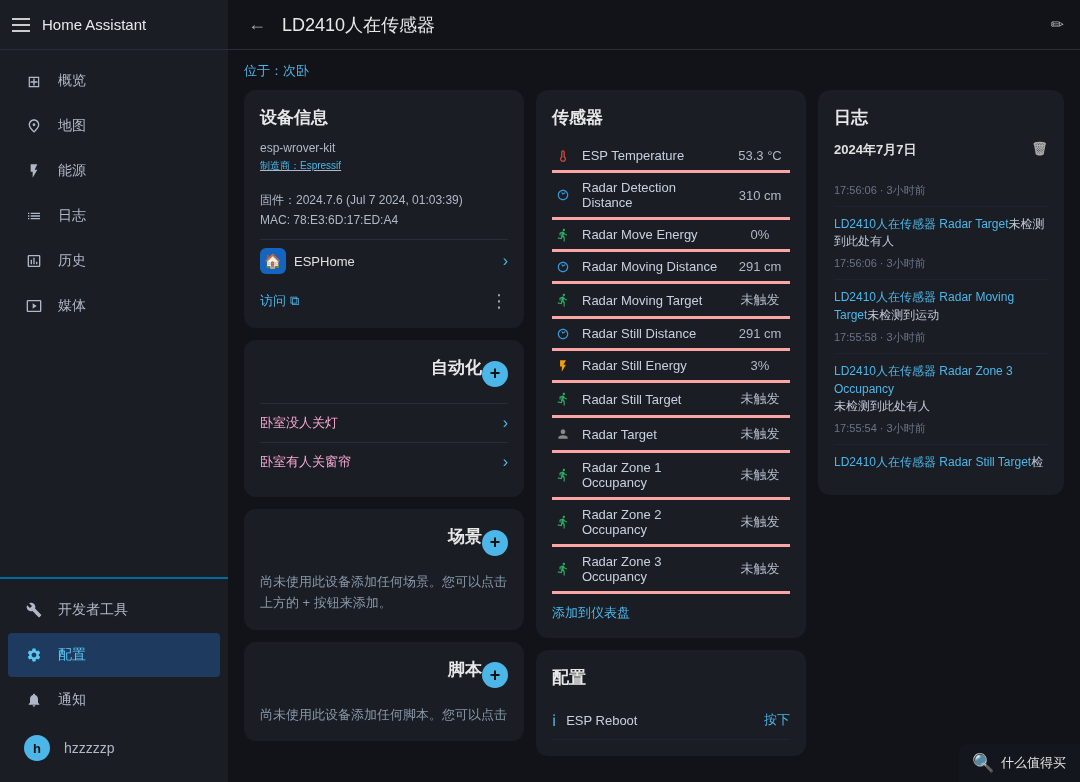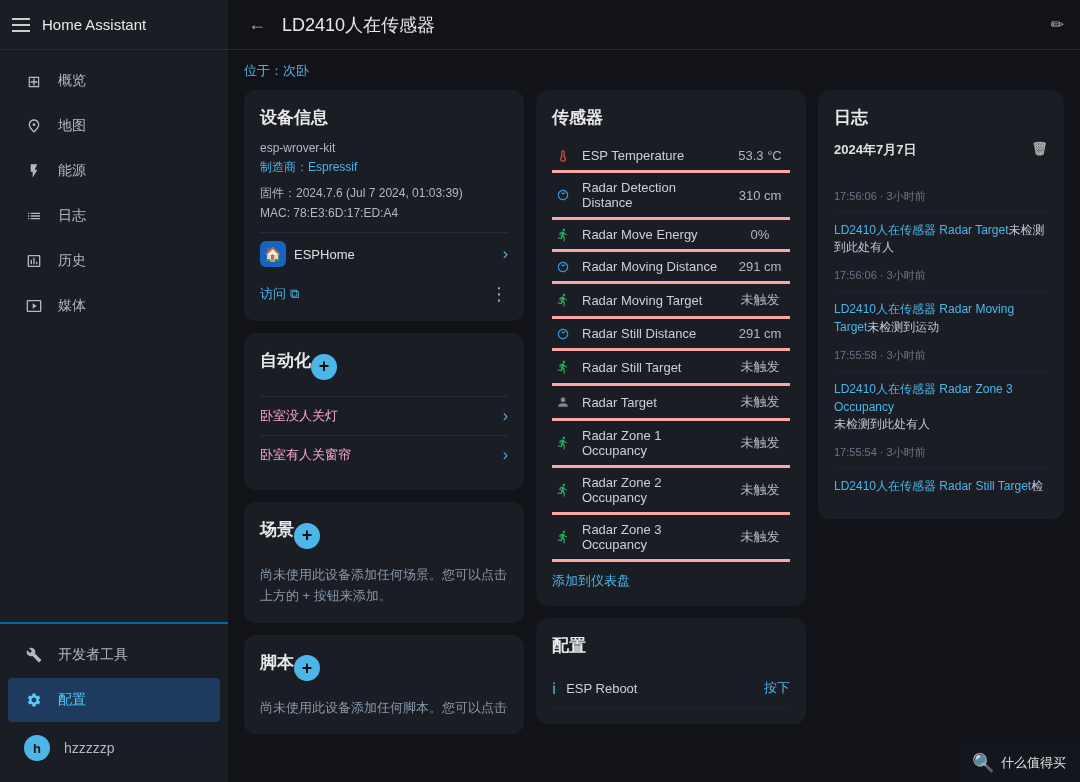--- a/index.html
+++ b/index.html
@@ -179,22 +179,23 @@
     }
 
     
     .device-name {
       color: #b0b8c8;
       font-size: 12px;
       margin-bottom: 4px;
     }
     .manufacturer {
       color: #b0b8c8;
-      font-size: 12px;
-      margin-bottom: 9px;
+      font-size: 10px;
+      margin-bottom: 19px;
+      text-decoration: underline;
     }
     .manufacturer span { color: #4db6e8; }
     .firmware {
       color: #b0b8c8;
       font-size: 12px;
       margin-bottom: 4px;
     }
     .mac {
       color: #b0b8c8;
       font-size: 12px;
@@ -238,21 +239,21 @@
       color: #4db6e8;
       font-size: 13px;
       cursor: pointer;
     }
     .more-icon { color: #aaa; font-size: 18px; cursor: pointer; }
 
     
     .card-header-row {
       display: flex;
       align-items: center;
-      justify-content: flex-start;
+      justify-content: flex-end;
       margin-bottom: 12px;
     }
     .add-btn {
       width: 26px;
       height: 26px;
       background: #4db6e8;
       border-radius: 50%;
       display: flex;
       align-items: center;
       justify-content: center;
@@ -341,21 +342,21 @@
       color: #e0e0e0;
       margin-bottom: 10px;
     }
     .trash-icon { color: #aaa; cursor: pointer; }
     .log-entry {
       padding: 8px 0;
       border-bottom: 1px solid #1e2330;
     }
     .log-link { color: #4db6e8; font-size: 12px; line-height: 1.5; cursor: pointer; }
     .log-msg { font-size: 12px; color: #c0c8d8; line-height: 1.4; }
-    .log-time { font-size: 11px; color: #6a7488; margin-top: 12px; }
+    .log-time { font-size: 11px; color: #6a7488; margin-top: 6px; }
 
     
     .content-wrapper {
       position: relative;
     }
 
     
     ::-webkit-scrollbar { width: 4px; }
     ::-webkit-scrollbar-track { background: transparent; }
     ::-webkit-scrollbar-thumb { background: #3a3d45; border-radius: 2px; }
@@ -448,20 +449,28 @@
     </div>
     <div class="nav-item active">
       <span class="nav-icon">
         <svg width="16" height="16" viewBox="0 0 24 24" fill="currentColor">
             <path d="M19.14 12.94c.04-.3.06-.61.06-.94 0-.32-.02-.64-.07-.94l2.03-1.58c.18-.14.23-.41.12-.61l-1.92-3.32c-.12-.22-.37-.29-.59-.22l-2.39.96c-.5-.38-1.03-.7-1.62-.94l-.36-2.54c-.04-.24-.24-.41-.48-.41h-3.84c-.24 0-.43.17-.47.41l-.36 2.54c-.59.24-1.13.57-1.62.94l-2.39-.96c-.22-.08-.47 0-.59.22L2.74 8.87c-.12.21-.08.47.12.61l2.03 1.58c-.05.3-.09.63-.09.94s.02.64.07.94l-2.03 1.58c-.18.14-.23.41-.12.61l1.92 3.32c.12.22.37.29.59.22l2.39-.96c.5.38 1.03.7 1.62.94l.36 2.54c.05.24.24.41.48.41h3.84c.24 0 .44-.17.47-.41l.36-2.54c.59-.24 1.13-.56 1.62-.94l2.39.96c.22.08.47 0 .59-.22l1.92-3.32c.12-.22.07-.47-.12-.61l-2.01-1.58zM12 15.6c-1.98 0-3.6-1.62-3.6-3.6s1.62-3.6 3.6-3.6 3.6 1.62 3.6 3.6-1.62 3.6-3.6 3.6z"></path>
           </svg>
       </span>
       <span class="nav-label">配置</span>
     </div>
     <div class="nav-item">
+      <span class="nav-icon">
+        <svg width="16" height="16" viewBox="0 0 24 24" fill="currentColor">
+            <path d="M12 22c1.1 0 2-.9 2-2h-4c0 1.1.9 2 2 2zm6-6v-5c0-3.07-1.64-5.64-4.5-6.32V4c0-.83-.67-1.5-1.5-1.5s-1.5.67-1.5 1.5v.68C7.63 5.36 6 7.92 6 11v5l-2 2v1h16v-1l-2-2z"></path>
+          </svg>
+      </span>
+      <span class="nav-label">通知</span>
+    </div>
+    <div class="nav-item">
       <span class="nav-icon" style="width:26px;height:26px;background:#4db6e8;border-radius:50%;display:flex;align-items:center;justify-content:center;font-size:13px;color:#111;font-weight:bold;">h</span>
       <span class="nav-label">hzzzzzp</span>
     </div>
   </div>
 </nav>
 
 <main class="main">
   <div class="topbar">
     <div class="back-btn">←</div>
     <span class="page-title-text">LD2410人在传感器</span>
@@ -601,20 +610,29 @@
             <div class="sensor-row">
               <span class="sensor-icon sensor-icon-radar">
                 <svg width="14" height="14" viewBox="0 0 24 24" fill="#3498db">
                     <path d="M12 3C6.95 3 3 6.95 3 12s3.95 9 9 9 9-3.95 9-9-3.95-9-9-9zm0 16c-3.86 0-7-3.14-7-7s3.14-7 7-7 7 3.14 7 7-3.14 7-7 7zm3.5-9.5l-4.5 2-2-4.5L13 9l2.5-2 .5 2.5z"></path>
                   </svg>
               </span>
               <span class="sensor-name">Radar Still Distance</span>
               <span class="sensor-value">291 cm</span>
             </div>
 
+            <div class="sensor-row">
+              <span class="sensor-icon sensor-icon-lightning">
+                <svg width="14" height="14" viewBox="0 0 24 24" fill="#f39c12">
+                    <path d="M7 2v11h3v9l7-12h-4l4-8z"></path>
+                  </svg>
+              </span>
+              <span class="sensor-name">Radar Still Energy</span>
+              <span class="sensor-value">3%</span>
+            </div>
 
             <div class="sensor-row">
               <span class="sensor-icon">
                 <svg width="14" height="14" viewBox="0 0 24 24" fill="#27ae60">
                     <path d="M13.49 5.48c1.1 0 2-.9 2-2s-.9-2-2-2-2 .9-2 2 .9 2 2 2zm-3.6 13.9l1-4.4 2.1 2v6h2v-7.5l-2.1-2 .6-3c1.3 1.5 3.3 2.5 5.5 2.5v-2c-1.9 0-3.5-1-4.3-2.4l-1-1.6c-.4-.6-1-1-1.7-1-.3 0-.5.1-.8.1l-5.2 2.2v4.7h2v-3.4l1.8-.7-1.6 8.1-4.9-1-.4 2 7 1.4z"></path>
                   </svg>
               </span>
               <span class="sensor-name">Radar Still Target</span>
               <span class="sensor-value">未触发</span>
             </div>

